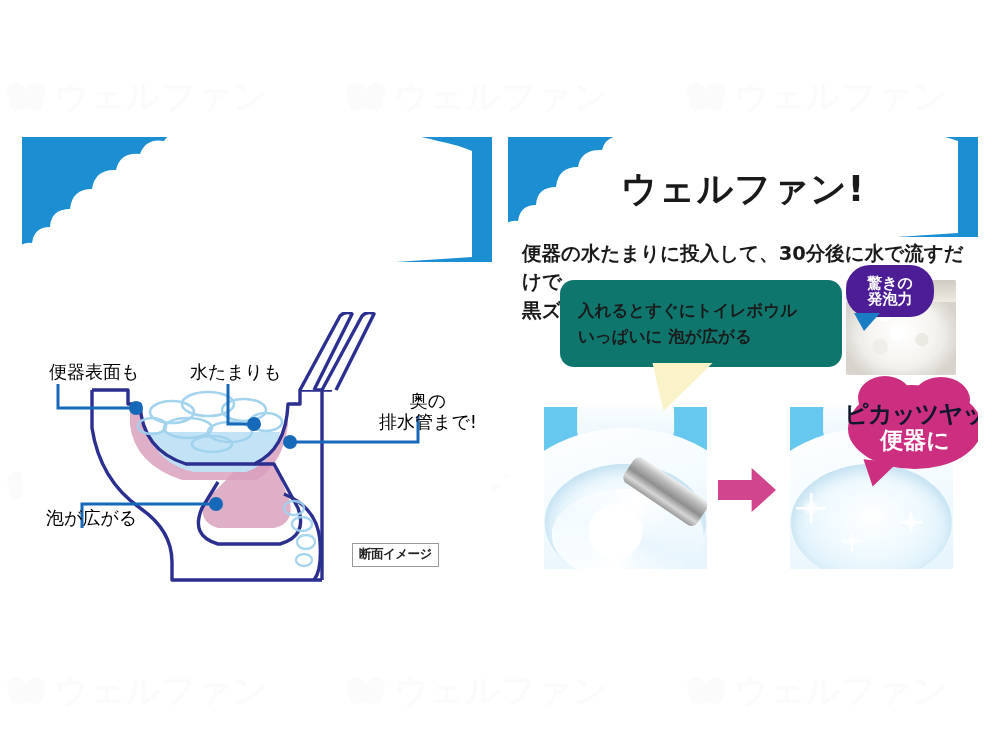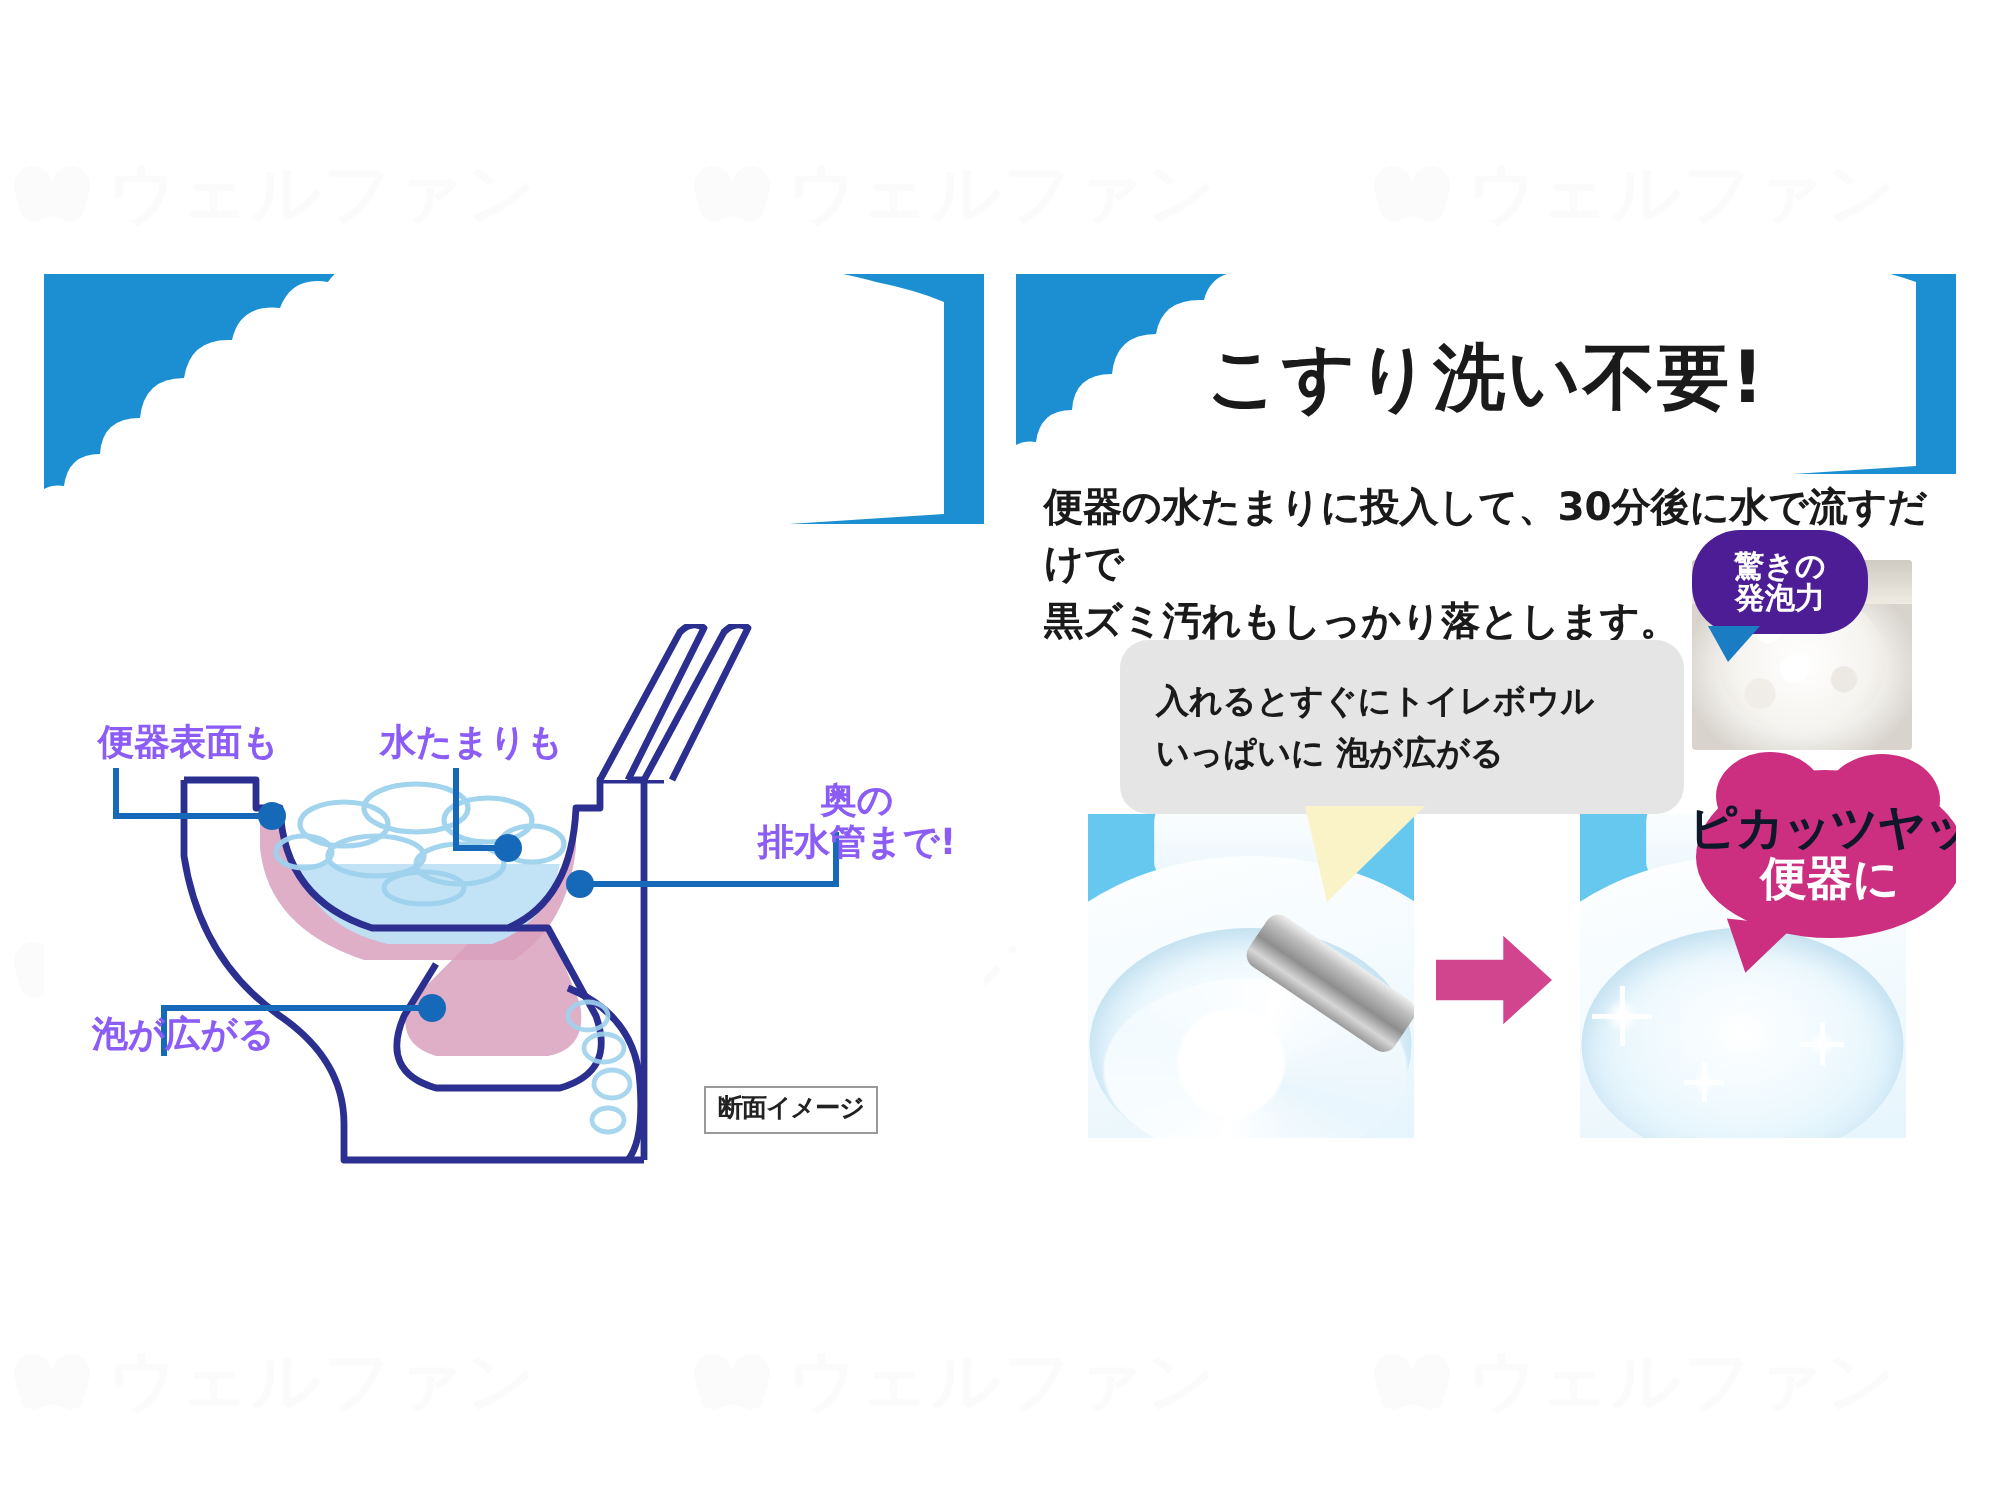--- a/index.html
+++ b/index.html
@@ -115,22 +115,22 @@
   
   .diagram {
     position: absolute;
     left: 0; top: 175px;
     width: 470px; height: 285px;
   }
   .diagram svg { display: block; }
 
   .dlabel {
     position: absolute;
-    color: #8b5cf6;
-    font-weight: 700;
+    color: #000000;
+    font-weight: 400;
     font-size: 18px;
     line-height: 1.15;
     white-space: nowrap;
     z-index: 5;
   }
   .dl-surface { left: 27px;  top: 225px; }
   .dl-edge    { left: 168px; top: 225px; }
   .dl-pipe    { left: 357px; top: 254px; text-align: center; }
   .dl-pool    { left: 24px;  top: 371px; }
 
@@ -145,26 +145,25 @@
     background: #fff;
     letter-spacing: -0.5px;
     z-index: 5;
   }
 
   
   .speech {
     position: absolute;
     left: 52px; top: 143px;
     width: 282px;
-    background: #e5e5e5;
+    background: #0f766e;
     border-radius: 14px;
     padding: 18px 14px 18px 18px;
     box-sizing: border-box;
     z-index: 6;
-    margin-top: 40px;
   }
   .speech-line {
     font-size: 16.5px;
     font-weight: 700;
     color: #1a1a1a;
     line-height: 1.55;
     white-space: nowrap;
   }
   .speech-tail {
     position: absolute;
@@ -485,21 +484,21 @@
   <div class="sky" style="height:100px;"></div>
   <div class="cloud" style="height:126px;">
     <svg viewBox="0 0 490 126" preserveAspectRatio="none">
       <path fill="#ffffff" d="M0,126 L0,96 q8,-14 20,-12 q2,-16 18,-16 q1,-18 20,-18 q2,-20 22,-20
         q3,-18 24,-17 q4,-16 24,-14 q6,-14 24,-11 q8,-11 24,-7 q10,-9 26,-5
         q12,-7 26,-3 q14,-5 28,-1 q16,-3 30,1 q18,-1 32,3 q20,1 34,5 q22,2 36,6
         q24,4 38,8 q20,4 34,9 l0,92 Z"></path>
     </svg>
   </div>
 
-  <div class="panel-title">こすり洗い不要!</div>
+  <div class="panel-title">ウェルファン!</div>
   <div class="panel-sub">
     <div>便器の水たまりに投入して、30分後に水で流すだけで</div>
     <div>黒ズミ汚れもしっかり落とします。</div>
   </div>
 
   <div class="speech">
     <div class="speech-line">入れるとすぐにトイレボウル</div>
     <div class="speech-line">いっぱいに 泡が広がる</div>
     <div class="speech-tail"></div>
   </div>

